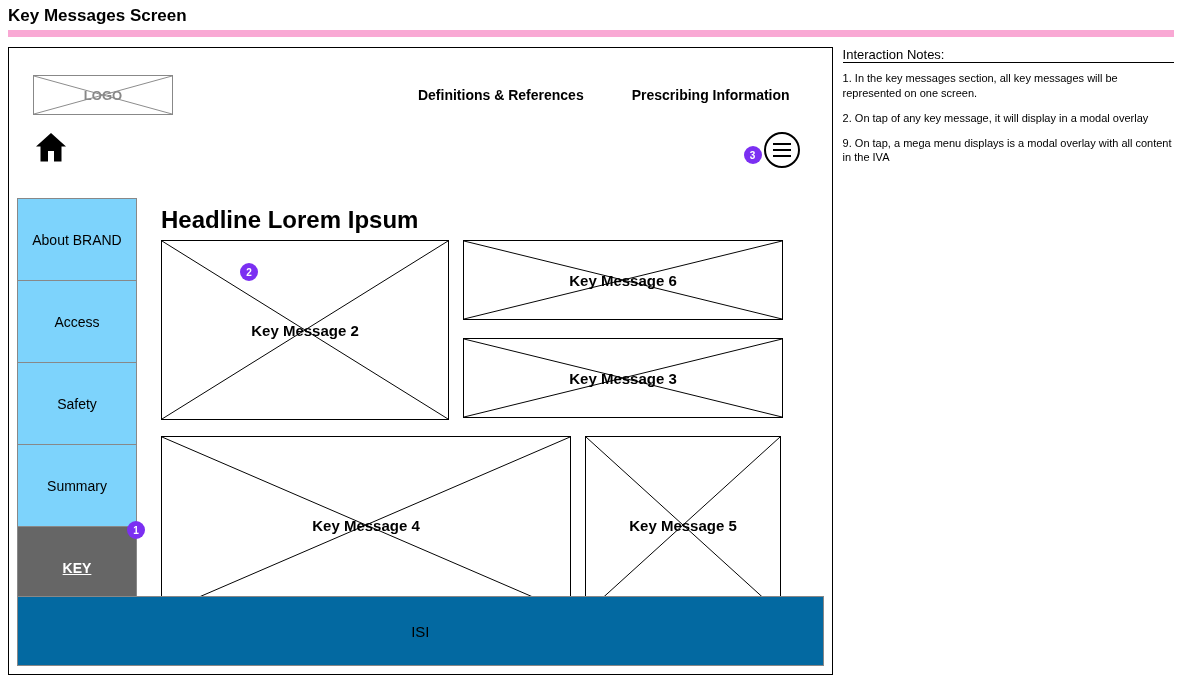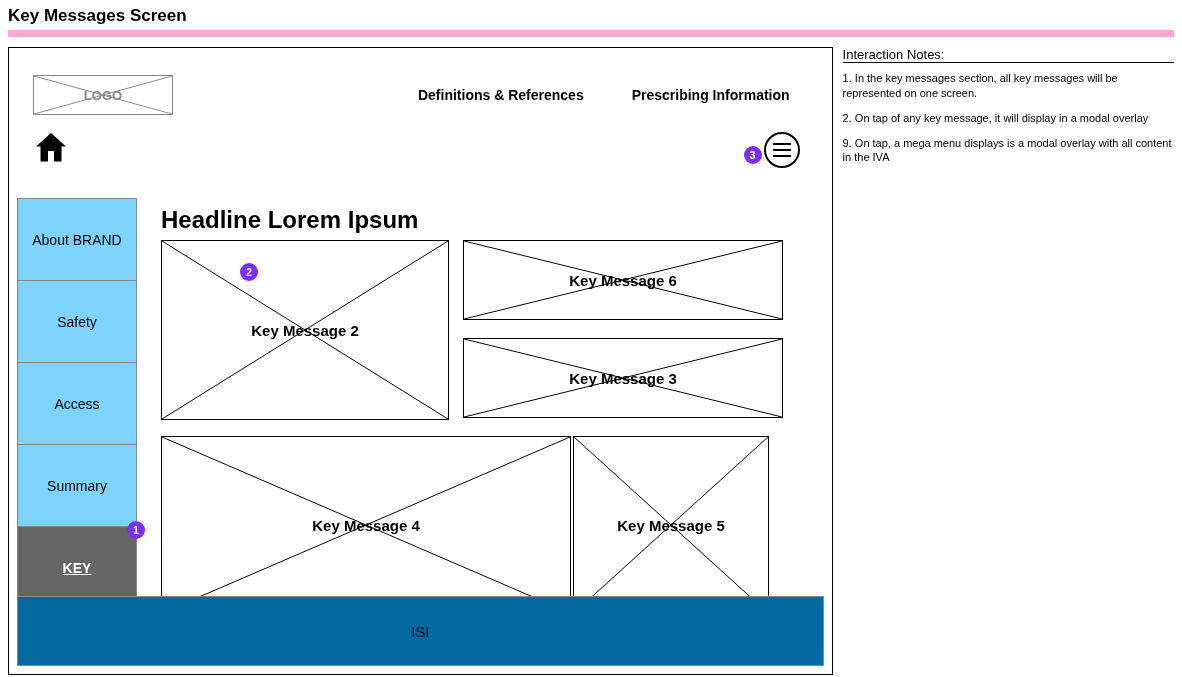--- a/index.html
+++ b/index.html
@@ -134,21 +134,21 @@
     left: 152px;
     top: 158px;
     width: 650px;
   }
   .headline {
     font-size: 24px;
     font-weight: bold;
     margin-bottom: 6px;
   }
   .row1 { display: flex; gap: 14px; }
-  .row2 { display: flex; gap: 2px; margin-top: 16px; }
+  .row2 { display: flex; gap: 14px; margin-top: 16px; }
   .tile {
     border: 1px solid #000;
     position: relative;
     display: flex;
     align-items: center;
     justify-content: center;
     font-weight: bold;
     font-size: 15px;
     cursor: pointer;
     background:#fff;
@@ -223,24 +223,24 @@
           <span></span>
       </div>
       <div class="badge" style="right:46px; top:16px;">3</div>
     </div>
 
     <div class="sidebar">
       <div class="side-item">
           <span>About BRAND</span>
         </div>
       <div class="side-item">
+          <span>Access</span>
+        </div>
+      <div class="side-item">
           <span>Safety</span>
-        </div>
-      <div class="side-item">
-          <span>Access</span>
         </div>
       <div class="side-item">
           <span>Summary</span>
         </div>
       <div class="side-item active">
         <span>KEY</span>
         <div class="badge" style="right:-9px; top:-6px;">1</div>
       </div>
     </div>
 

